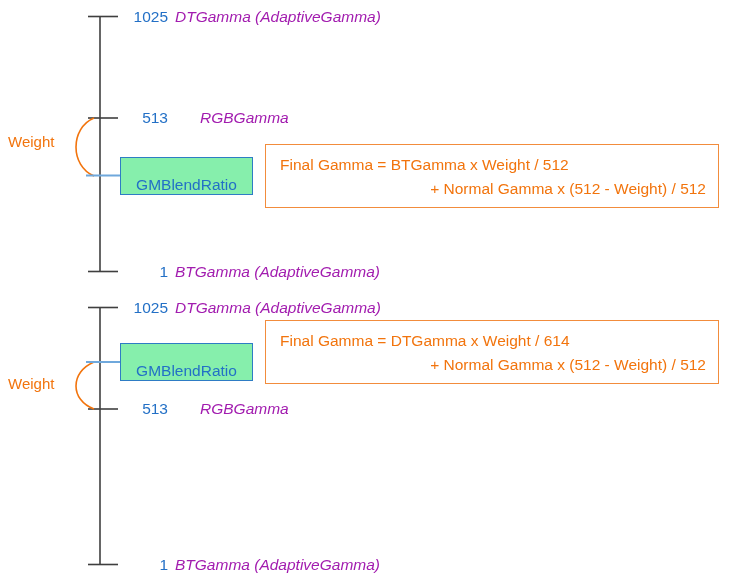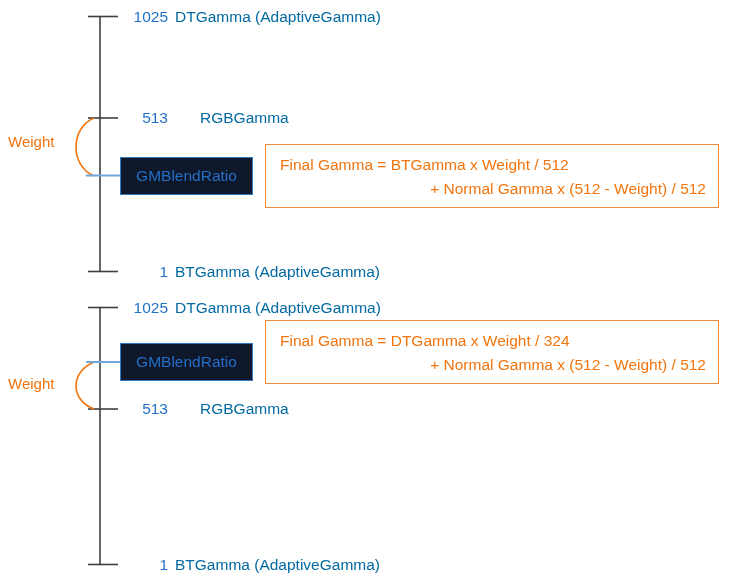--- a/index.html
+++ b/index.html
@@ -32,37 +32,38 @@
     white-space: nowrap;
     font-size: 15.5px;
     line-height: 1;
   }
   .num {
     color: #2370c6;
     text-align: right;
     font-size: 15.5px;
   }
   .name {
-    color: #0369a1;
+    color: #a21caf;
     font-size: 15.5px;
+    font-style: italic;
   }
   .weight-label {
     position: absolute;
     color: #f2740d;
     font-size: 15px;
     white-space: nowrap;
   }
   .gm-box {
     position: absolute;
     border: 1.6px solid #2e7cc4;
-    background: #0f172a;
+    background: #86efac;
     color: #2370c6;
     font-size: 15.5px;
     display: flex;
-    align-items: center;
+    align-items: flex-end;
     justify-content: center;
     box-sizing: border-box;
   }
   .formula-box {
     position: absolute;
     border: 1.6px solid #f28c3c;
     background: #ffffff;
     box-sizing: border-box;
     color: #f2740d;
     font-size: 15.5px;
@@ -133,17 +134,17 @@
   <div class="lbl num" style="left:118px; top:557px; width:50px;">1</div>
   <div class="lbl name" style="left:175px; top:557px;">BTGamma (AdaptiveGamma)</div>
 
   <div class="weight-label" style="left:8px; top:375px;">Weight</div>
 
   <div class="gm-box" style="left:120px; top:343px; width:133px; height:38px;">
     <span>GMBlendRatio</span>
   </div>
 
   <div class="formula-box" style="left:265px; top:320px; width:454px; height:64px;">
-    <div class="formula-line">Final Gamma = DTGamma x Weight / 324</div>
+    <div class="formula-line">Final Gamma = DTGamma x Weight / 614</div>
     <div class="formula-line indent">+ Normal Gamma x (512 - Weight) / 512</div>
   </div>
 
 </div>
 
 </body></html>

